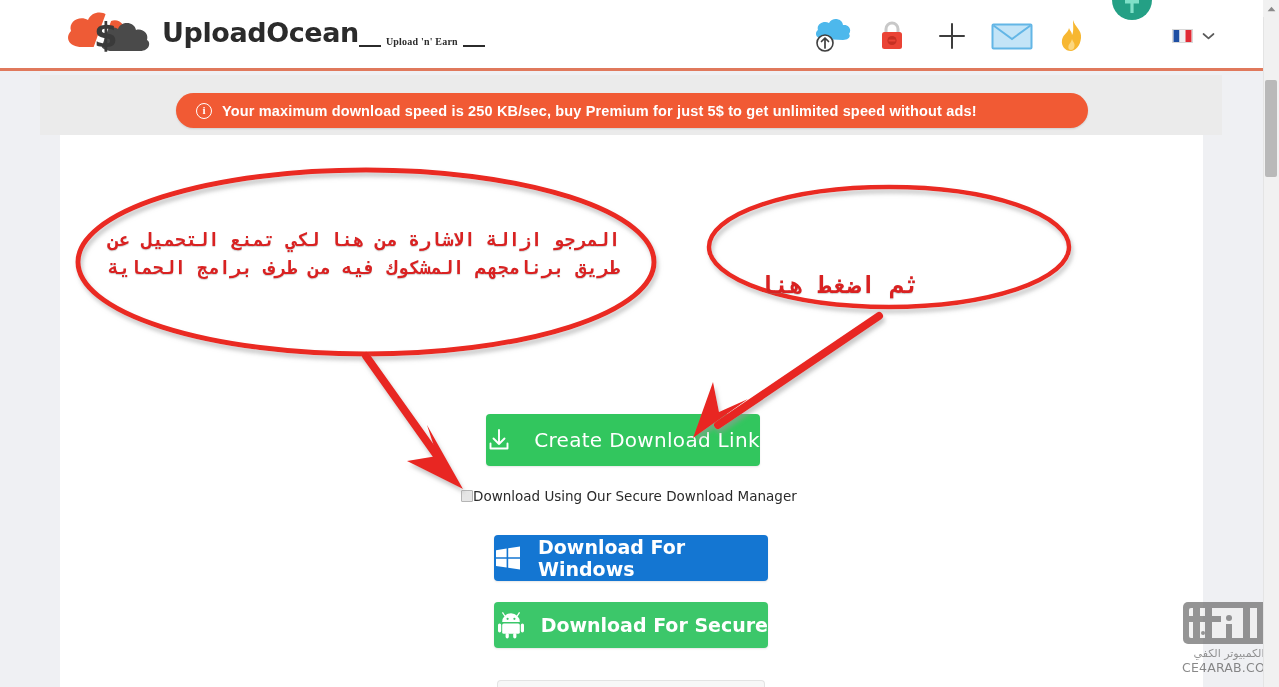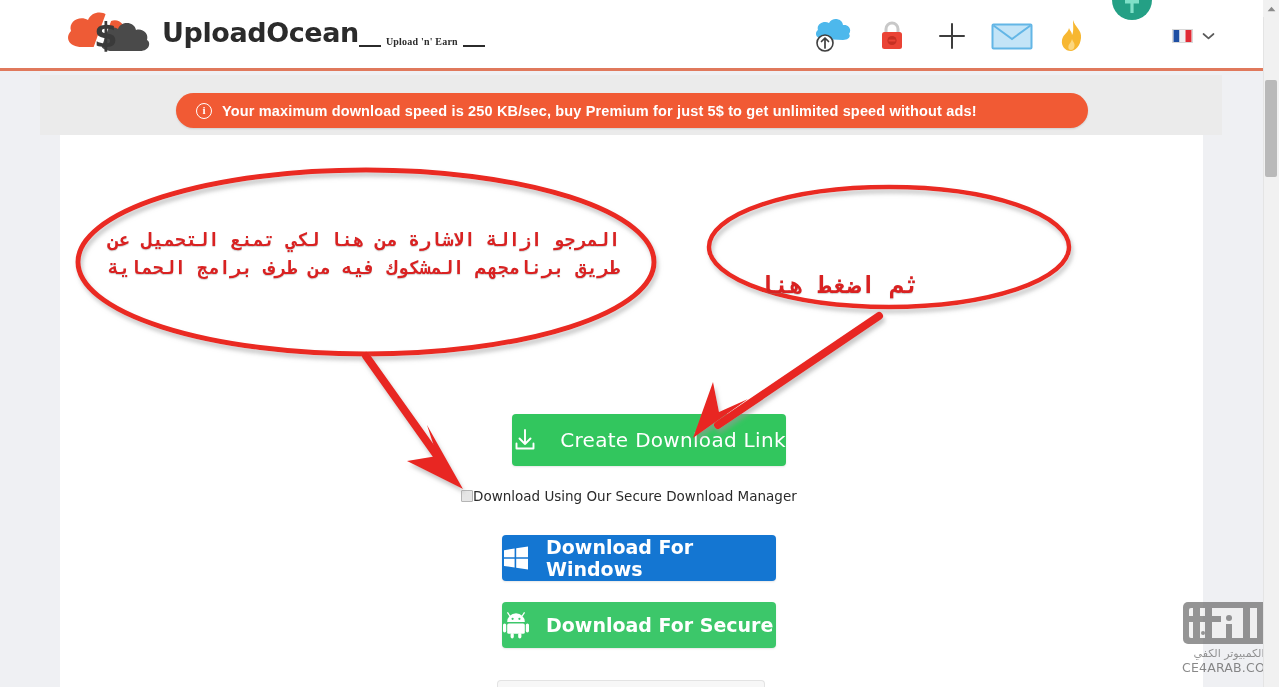--- a/index.html
+++ b/index.html
@@ -112,21 +112,21 @@
     left: 108px; top: 228px; width: 540px;
     font-size: 18.5px; line-height: 1.5;
   }
   #annot-text-right {
     left: 760px; top: 230px; width: 260px;
     font-size: 24px; line-height: 1.4; margin-top: 40px;
   }
 
   
   #create-btn {
-    position: absolute; left: 512px; top: 414px;
+    position: absolute; left: 486px; top: 414px;
     width: 274px; height: 52px;
     background: #32c65e;
     border: none; border-radius: 4px;
     display: flex; align-items: center; justify-content: center; gap: 22px;
     cursor: pointer;
     box-shadow: 0 1px 2px rgba(0,0,0,.10);
   }
   #create-btn-label {
     color: #ffffff; font-size: 20px; letter-spacing: .3px;
     font-family: "DejaVu Sans", sans-serif;
@@ -147,24 +147,23 @@
   #dm-label {
     font-size: 13.5px; color: #2a2a2a;
     font-family: "DejaVu Sans", sans-serif;
     white-space: nowrap;
   }
 
   .os-btn {
     position: absolute; left: 494px;
     width: 274px; height: 46px;
     border: none; border-radius: 4px;
-    display: flex; align-items: center; justify-content: flex-start; gap: 16px;
+    display: flex; align-items: center; justify-content: flex-end; gap: 16px;
     cursor: pointer;
     box-shadow: 0 1px 2px rgba(0,0,0,.10);
-    margin-left: 8px;
   }
   #win-btn { top: 535px; background: #1476d2; }
   #android-btn { top: 602px; background: #3cc76a; }
   .os-btn-label {
     color: #ffffff; font-size: 19px; font-weight: bold;
     font-family: "DejaVu Sans", sans-serif;
   }
   .os-icon { width: 28px; height: 28px; flex: 0 0 auto; }
 
   #bottom-stub {

